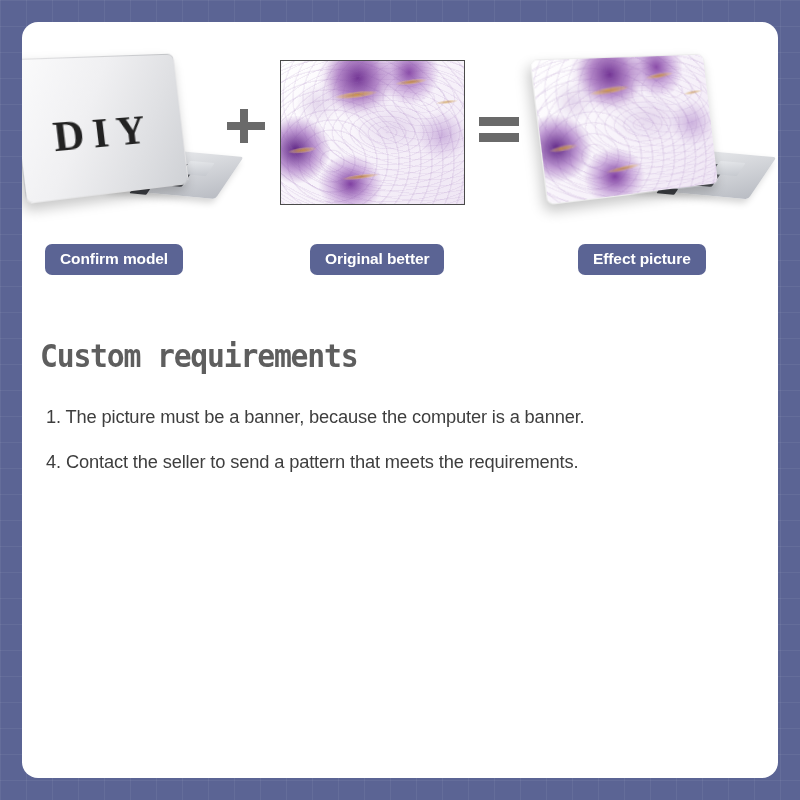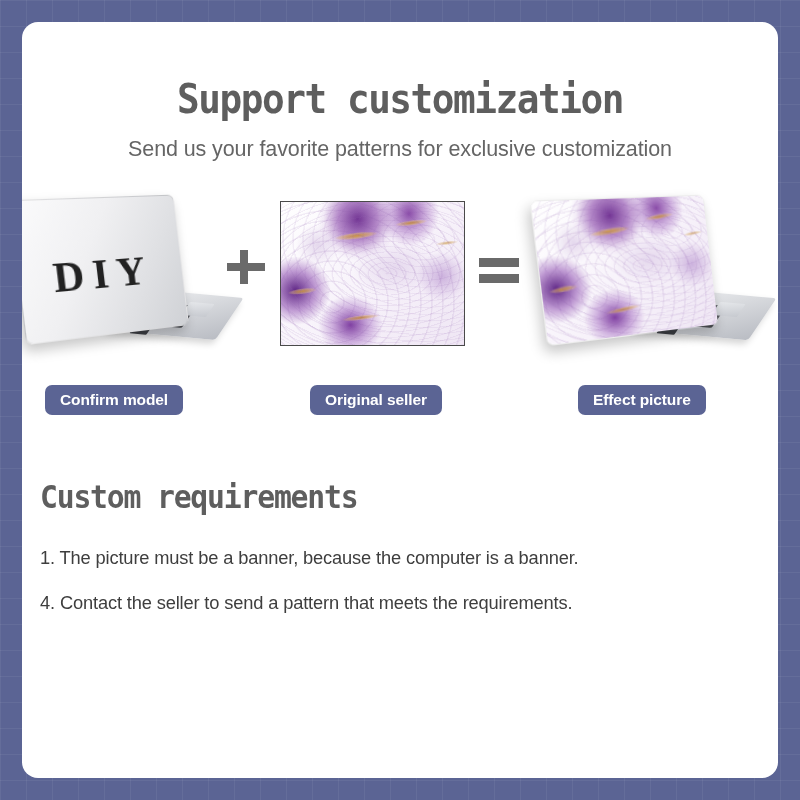--- a/index.html
+++ b/index.html
@@ -246,40 +246,36 @@
     font-family: "DejaVu Sans Mono", "Liberation Mono", monospace;
     font-size: 32px;
     font-weight: 700;
     letter-spacing: -1.3px;
     color: #5e5e5e;
     transform: scaleX(0.93);
     transform-origin: left center;
     line-height: 1;
   }
 
-  .req-list { margin: 33px 0 0 18px; width: 690px; }
+  .req-list { margin: 33px 0 0 24px; width: 690px; }
 
   .req-item {
     font-size: 18.3px;
     color: #3e3e3e;
     line-height: 1.32;
     margin-bottom: 21px;
     letter-spacing: -0.15px;
   }
 </style>
 </head>
 <body>
 
 <div id="page">
   <div id="card">
 
-    <div class="header">
-      <div class="title">Support customization</div>
-      <div class="subtitle">Send us your favorite patterns for exclusive customization</div>
-    </div>
 
     <div class="diagram">
 
       <div class="stage stage-a">
         <div class="laptop">
           <div class="lap-base"></div>
           <div class="lap-keys"></div>
           <div class="lap-trackpad"></div>
           <div class="lap-port"></div>
           <div class="lap-lid lid-plain">
@@ -306,21 +302,21 @@
           <div class="lap-port"></div>
           <div class="lap-lid">
             <div class="marble"></div>
           </div>
         </div>
       </div>
     </div>
 
     <div class="badges">
       <div class="badge badge-a">Confirm model</div>
-      <div class="badge badge-b">Original seller</div>
+      <div class="badge badge-b">Original better</div>
       <div class="badge badge-c">Effect picture</div>
     </div>
 
     <div class="req-title">Custom requirements</div>
 
     <div class="req-list">
       <div class="req-item">1. The picture must be a banner, because the computer is a banner.</div>
       <div class="req-item">4. Contact the seller to send a pattern that meets the requirements.</div>
     </div>
 

